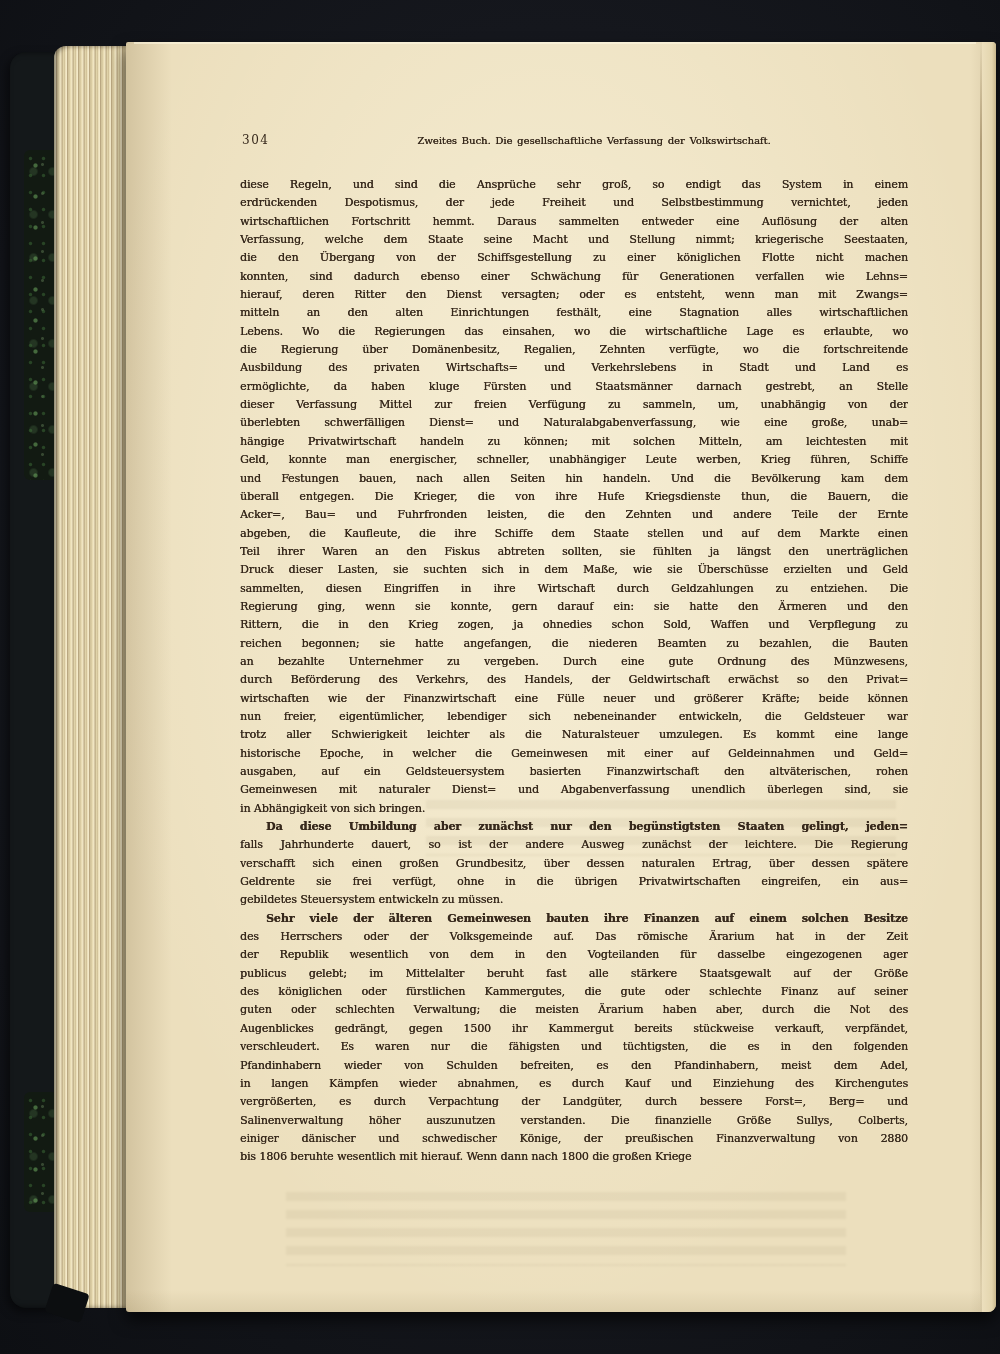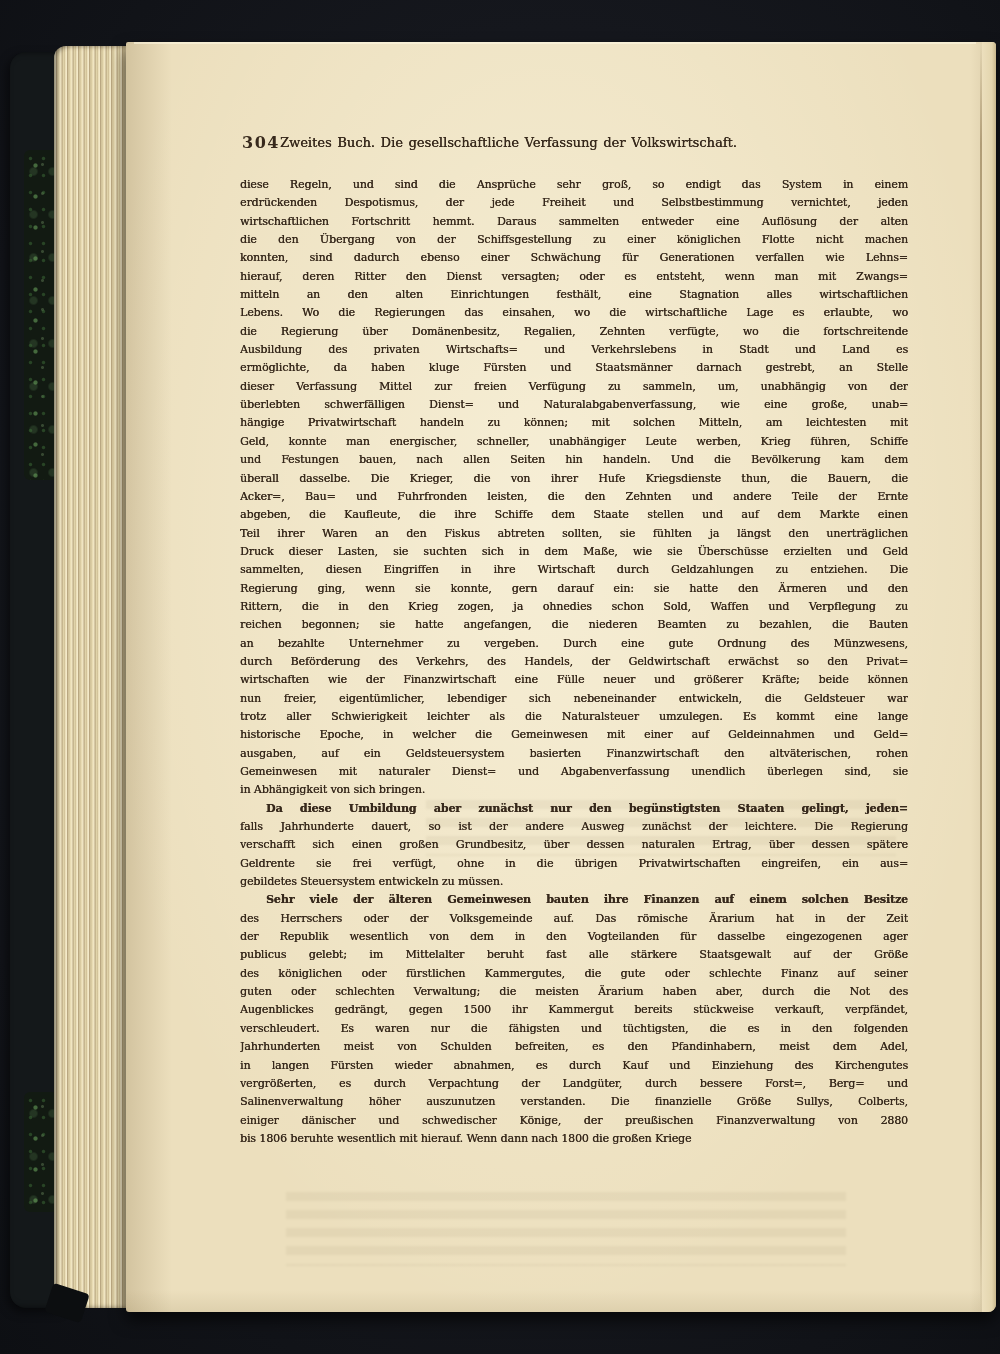--- a/index.html
+++ b/index.html
@@ -80,25 +80,25 @@
     background: linear-gradient(90deg, #ecdfbd 0%, #e3d5ae 70%, #c8b78c 100%);
     border-radius: 0 4px 8px 0;
   }
   
   .running-head {
     position: absolute; left: 114px; top: 90px; width: 668px; height: 22px;
     color: var(--ink);
   }
   .page-number {
     position: absolute; left: 2px; top: 1px;
-    font-size: 16px; letter-spacing: 1.5px; font-weight: bold;
+    font-size: 12px; letter-spacing: 1.5px;
   }
   .running-title {
     position: absolute; left: 40px; right: 0; top: 3px;
-    text-align: left; font-size: 13px; word-spacing: 1.5px;
+    text-align: center; font-size: 10px; word-spacing: 1.5px;
     text-shadow: 0.25px 0 0 currentColor;
   }
   .text-block {
     position: absolute; left: 114px; top: 134px; width: 668px;
     color: var(--ink);
     font-size: 11px; line-height: 18.35px; letter-spacing: -0.1px;
     text-shadow: 0.25px 0 0 currentColor;
   }
   .text-block .line {
     height: 18.35px; overflow: hidden;
@@ -138,34 +138,35 @@
 
   <div class="running-head">
     <span class="page-number">304</span>
     <span class="running-title">Zweites Buch.  Die gesellschaftliche Verfassung der Volkswirtschaft.</span>
   </div>
 
   <div class="text-block">
       <div class="line">diese Regeln, und sind die Ansprüche sehr groß, so endigt das System in einem</div>
       <div class="line">erdrückenden Despotismus, der jede Freiheit und Selbstbestimmung vernichtet, jeden</div>
       <div class="line">wirtschaftlichen Fortschritt hemmt. Daraus sammelten entweder eine Auflösung der alten</div>
+      <div class="line">Verfassung, welche dem Staate seine Macht und Stellung nimmt; kriegerische Seestaaten,</div>
       <div class="line">die den Übergang von der Schiffsgestellung zu einer königlichen Flotte nicht machen</div>
       <div class="line">konnten, sind dadurch ebenso einer Schwächung für Generationen verfallen wie Lehns=</div>
       <div class="line">hierauf, deren Ritter den Dienst versagten; oder es entsteht, wenn man mit Zwangs=</div>
       <div class="line">mitteln an den alten Einrichtungen festhält, eine Stagnation alles wirtschaftlichen</div>
       <div class="line">Lebens. Wo die Regierungen das einsahen, wo die wirtschaftliche Lage es erlaubte, wo</div>
       <div class="line">die Regierung über Domänenbesitz, Regalien, Zehnten verfügte, wo die fortschreitende</div>
       <div class="line">Ausbildung des privaten Wirtschafts= und Verkehrslebens in Stadt und Land es</div>
       <div class="line">ermöglichte, da haben kluge Fürsten und Staatsmänner darnach gestrebt, an Stelle</div>
       <div class="line">dieser Verfassung Mittel zur freien Verfügung zu sammeln, um, unabhängig von der</div>
       <div class="line">überlebten schwerfälligen Dienst= und Naturalabgabenverfassung, wie eine große, unab=</div>
       <div class="line">hängige Privatwirtschaft handeln zu können; mit solchen Mitteln, am leichtesten mit</div>
       <div class="line">Geld, konnte man energischer, schneller, unabhängiger Leute werben, Krieg führen, Schiffe</div>
       <div class="line">und Festungen bauen, nach allen Seiten hin handeln. Und die Bevölkerung kam dem</div>
-      <div class="line">überall dasselbe. Die Krieger, die von ihrer Hufe Kriegsdienste thun, die Bauern, die</div>
+      <div class="line">überall entgegen. Die Krieger, die von ihre Hufe Kriegsdienste thun, die Bauern, die</div>
       <div class="line">Acker=, Bau= und Fuhrfronden leisten, die den Zehnten und andere Teile der Ernte</div>
       <div class="line">abgeben, die Kaufleute, die ihre Schiffe dem Staate stellen und auf dem Markte einen</div>
       <div class="line">Teil ihrer Waren an den Fiskus abtreten sollten, sie fühlten ja längst den unerträglichen</div>
       <div class="line">Druck dieser Lasten, sie suchten sich in dem Maße, wie sie Überschüsse erzielten und Geld</div>
       <div class="line">sammelten, diesen Eingriffen in ihre Wirtschaft durch Geldzahlungen zu entziehen. Die</div>
       <div class="line">Regierung ging, wenn sie konnte, gern darauf ein: sie hatte den Ärmeren und den</div>
       <div class="line">Rittern, die in den Krieg zogen, ja ohnedies schon Sold, Waffen und Verpflegung zu</div>
       <div class="line">reichen begonnen; sie hatte angefangen, die niederen Beamten zu bezahlen, die Bauten</div>
       <div class="line">an bezahlte Unternehmer zu vergeben. Durch eine gute Ordnung des Münzwesens,</div>
       <div class="line">durch Beförderung des Verkehrs, des Handels, der Geldwirtschaft erwächst so den Privat=</div>
@@ -182,20 +183,20 @@
       <div class="line">Geldrente sie frei verfügt, ohne in die übrigen Privatwirtschaften eingreifen, ein aus=</div>
       <div class="line para-end">gebildetes Steuersystem entwickeln zu müssen.</div>
       <div class="line indent">Sehr viele der älteren Gemeinwesen bauten ihre Finanzen auf einem solchen Besitze</div>
       <div class="line">des Herrschers oder der Volksgemeinde auf. Das römische Ärarium hat in der Zeit</div>
       <div class="line">der Republik wesentlich von dem in den Vogteilanden für dasselbe eingezogenen ager</div>
       <div class="line">publicus gelebt; im Mittelalter beruht fast alle stärkere Staatsgewalt auf der Größe</div>
       <div class="line">des königlichen oder fürstlichen Kammergutes, die gute oder schlechte Finanz auf seiner</div>
       <div class="line">guten oder schlechten Verwaltung; die meisten Ärarium haben aber, durch die Not des</div>
       <div class="line">Augenblickes gedrängt, gegen 1500 ihr Kammergut bereits stückweise verkauft, verpfändet,</div>
       <div class="line">verschleudert. Es waren nur die fähigsten und tüchtigsten, die es in den folgenden</div>
-      <div class="line">Jahrhunderten meist von Schulden befreiten, es den Pfandinhabern, meist dem Adel,</div>
-      <div class="line">in langen Fürsten wieder abnahmen, es durch Kauf und Einziehung des Kirchengutes</div>
+      <div class="line">Pfandinhabern wieder von Schulden befreiten, es den Pfandinhabern, meist dem Adel,</div>
+      <div class="line">in langen Kämpfen wieder abnahmen, es durch Kauf und Einziehung des Kirchengutes</div>
       <div class="line">vergrößerten, es durch Verpachtung der Landgüter, durch bessere Forst=, Berg= und</div>
       <div class="line">Salinenverwaltung höher auszunutzen verstanden. Die finanzielle Größe Sullys, Colberts,</div>
       <div class="line">einiger dänischer und schwedischer Könige, der preußischen Finanzverwaltung von 2880</div>
       <div class="line para-end">bis 1806 beruhte wesentlich mit hierauf. Wenn dann nach 1800 die großen Kriege</div>
     </div>
 </div>
 
 </body></html>

